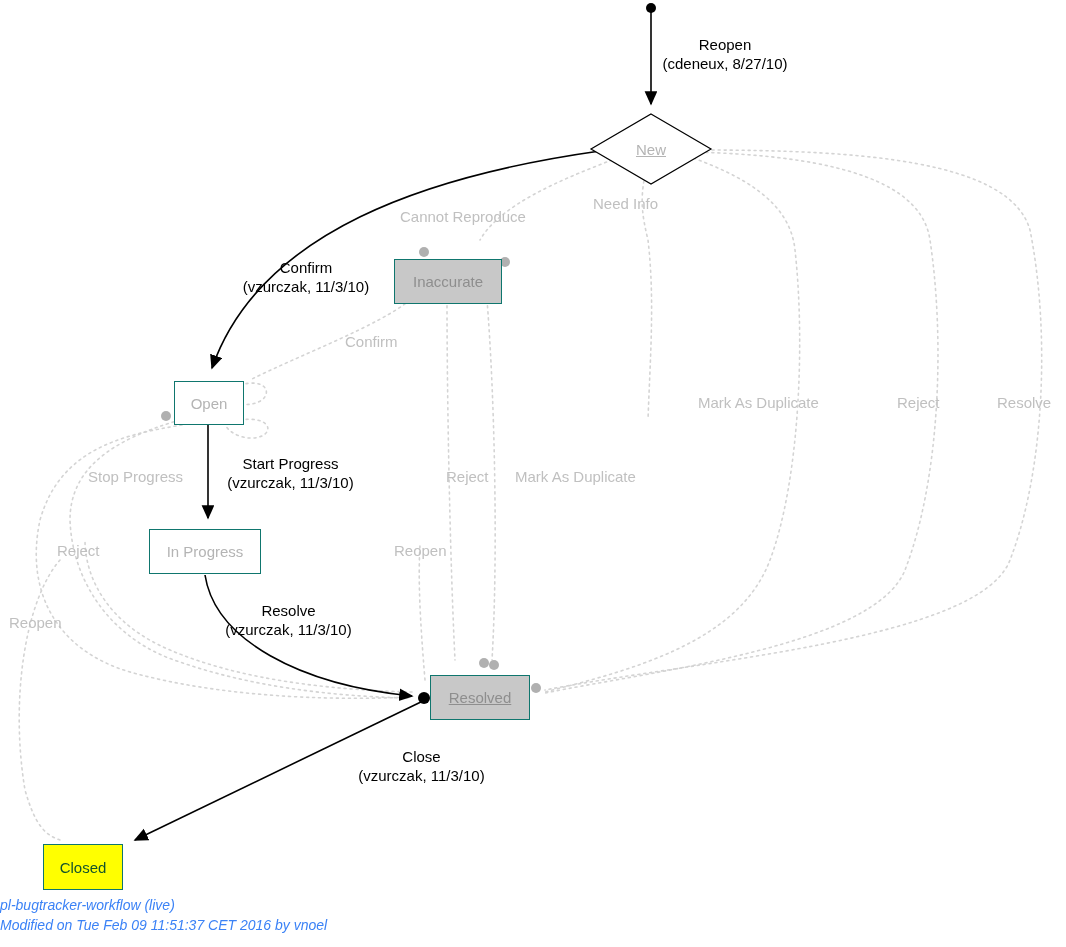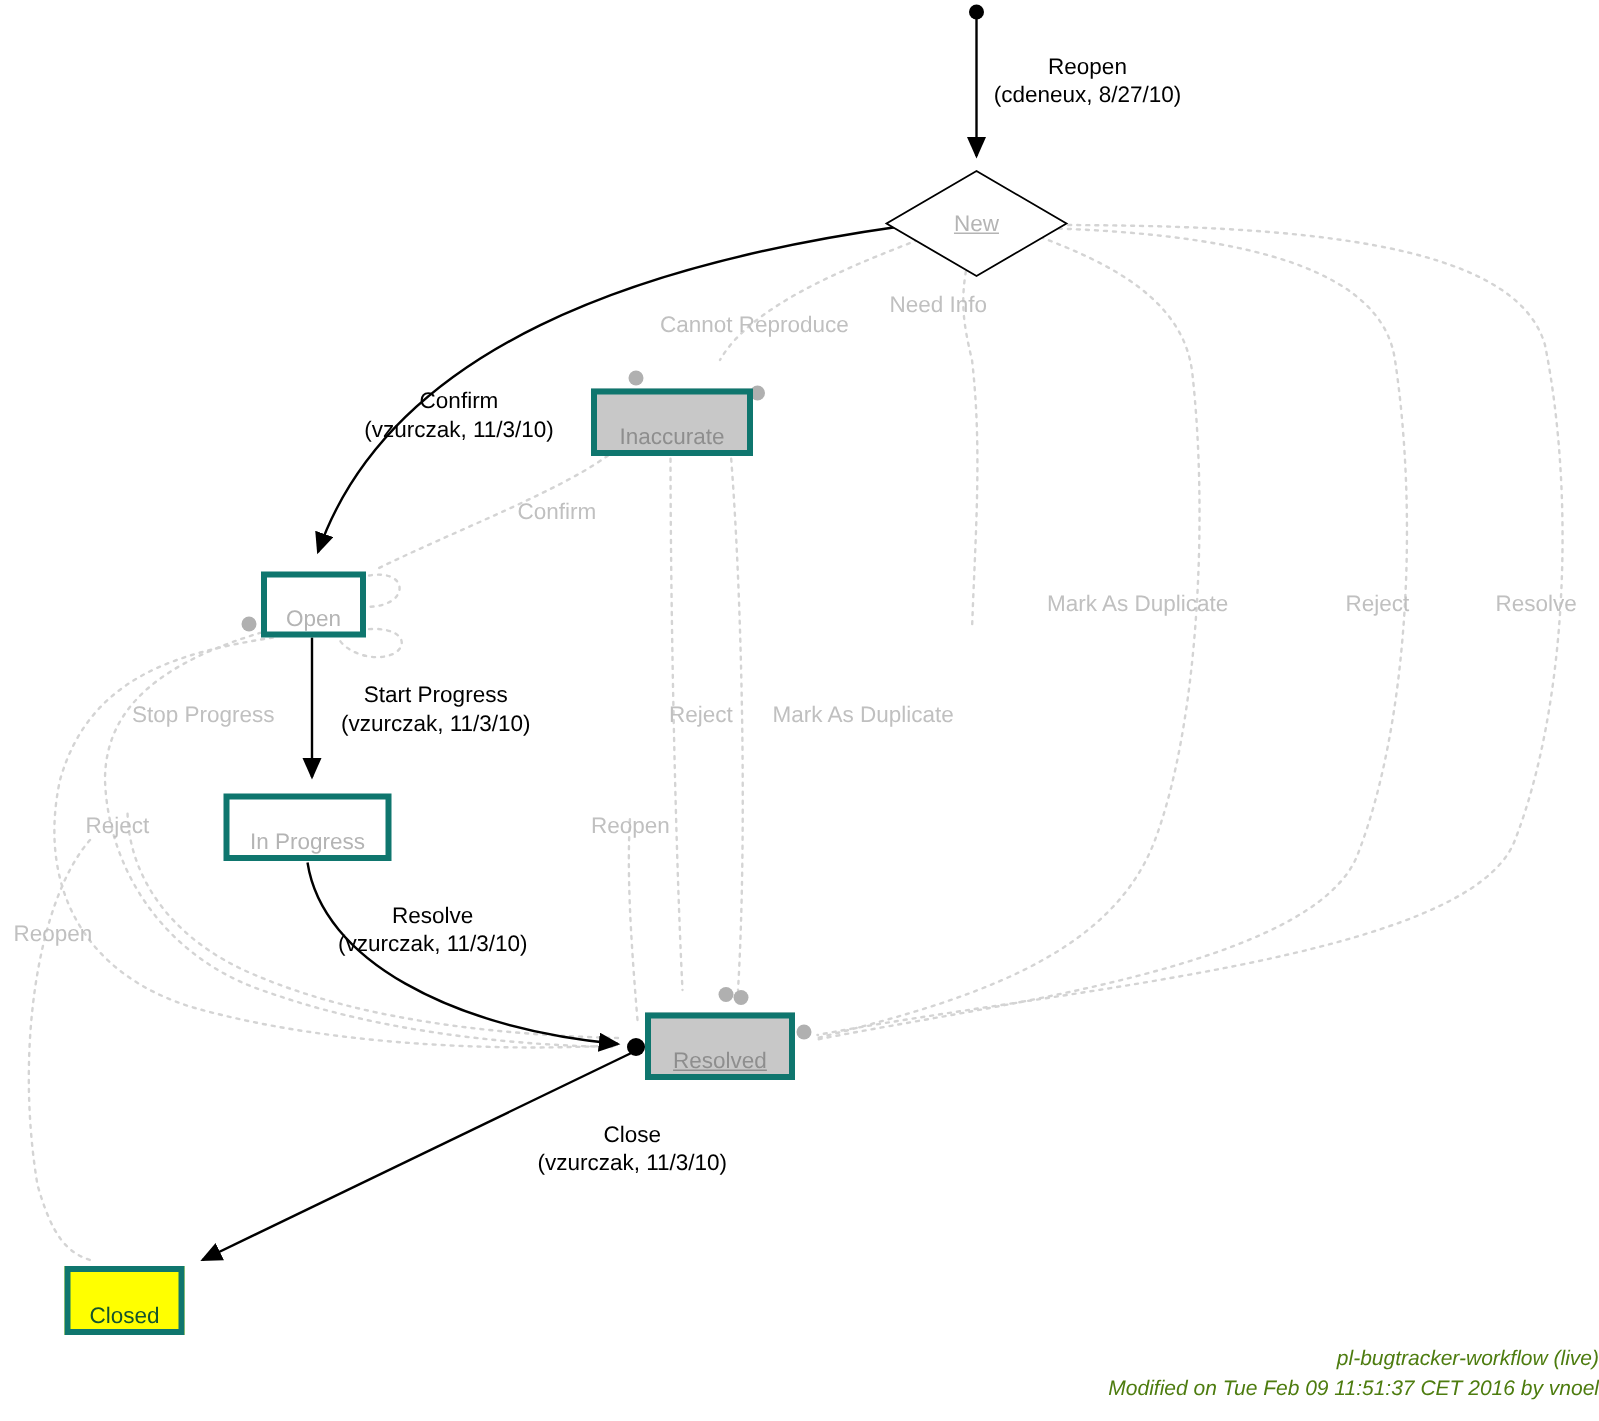--- a/index.html
+++ b/index.html
@@ -27,23 +27,22 @@
   .node {
     position: absolute;
     box-sizing: border-box;
     display: flex;
     align-items: center;
     justify-content: center;
     font-size: 15px;
     white-space: nowrap;
   }
   .node-rect {
-    border: 4px solid #0f766e;
+    border: 1px solid #0f766e;
     background: #ffffff;
-    align-items: flex-end;
   }
   .node-rect.grey {
     background: #c8c8c8;
     color: #8e8e8e;
   }
   .node-rect.faded {
     color: #b4b4b4;
   }
   .node-rect.closed {
     background: #ffff00;
@@ -63,24 +62,24 @@
     color: #000000;
     text-align: center;
   }
   .lbl.ghost {
     color: #c0c0c0;
   }
   .footer {
     position: absolute;
     left: 0;
     width: 1066px;
-    text-align: right;
+    text-align: left;
     font-style: italic;
     font-size: 14px;
-    color: #4d7c0f;
+    color: #3b82f6;
     line-height: 20px;
   }
 </style>
 </head>
 <body>
 
 <div id="canvas">
 
   <svg class="layer">
     <g fill="none" stroke="#d4d4d4" stroke-width="1.6" stroke-dasharray="2,4" stroke-linecap="round">
@@ -185,21 +184,21 @@
   <div class="lbl dark" style="left:210px; top:601px; width:157px;">
     <div>Resolve</div>
     <div>(vzurczak, 11/3/10)</div>
   </div>
 
   <div class="lbl dark" style="left:340px; top:747px; width:163px;">
     <div>Close</div>
     <div>(vzurczak, 11/3/10)</div>
   </div>
 
-  <div class="lbl ghost" style="left:440px; top:207px;text-align:center;">Cannot Reproduce</div>
+  <div class="lbl ghost" style="left:400px; top:207px;text-align:center;">Cannot Reproduce</div>
   <div class="lbl ghost" style="left:593px; top:194px;">Need Info</div>
   <div class="lbl ghost" style="left:345px; top:332px;">Confirm</div>
   <div class="lbl ghost" style="left:698px; top:393px;">Mark As Duplicate</div>
   <div class="lbl ghost" style="left:897px; top:393px;">Reject</div>
   <div class="lbl ghost" style="left:997px; top:393px;">Resolve</div>
   <div class="lbl ghost" style="left:88px; top:467px;">Stop Progress</div>
   <div class="lbl ghost" style="left:446px; top:467px;">Reject</div>
   <div class="lbl ghost" style="left:515px; top:467px;">Mark As Duplicate</div>
   <div class="lbl ghost" style="left:57px; top:541px;">Reject</div>
   <div class="lbl ghost" style="left:394px; top:541px;">Reopen</div>

